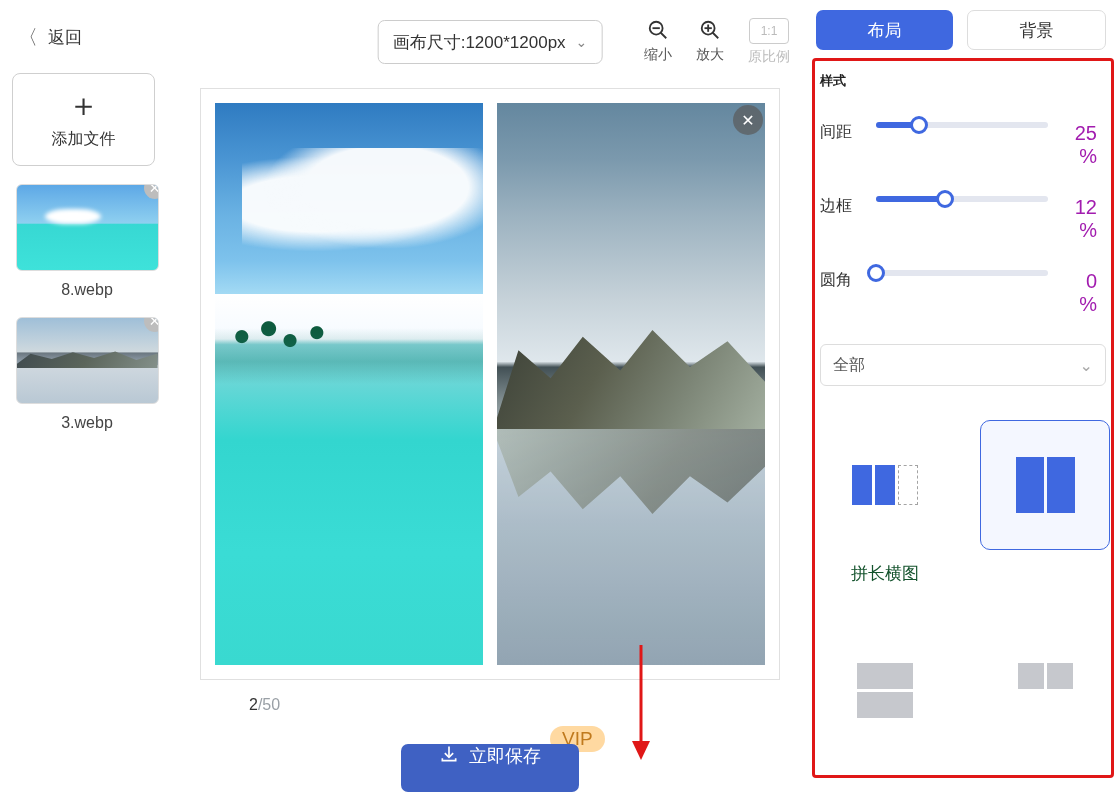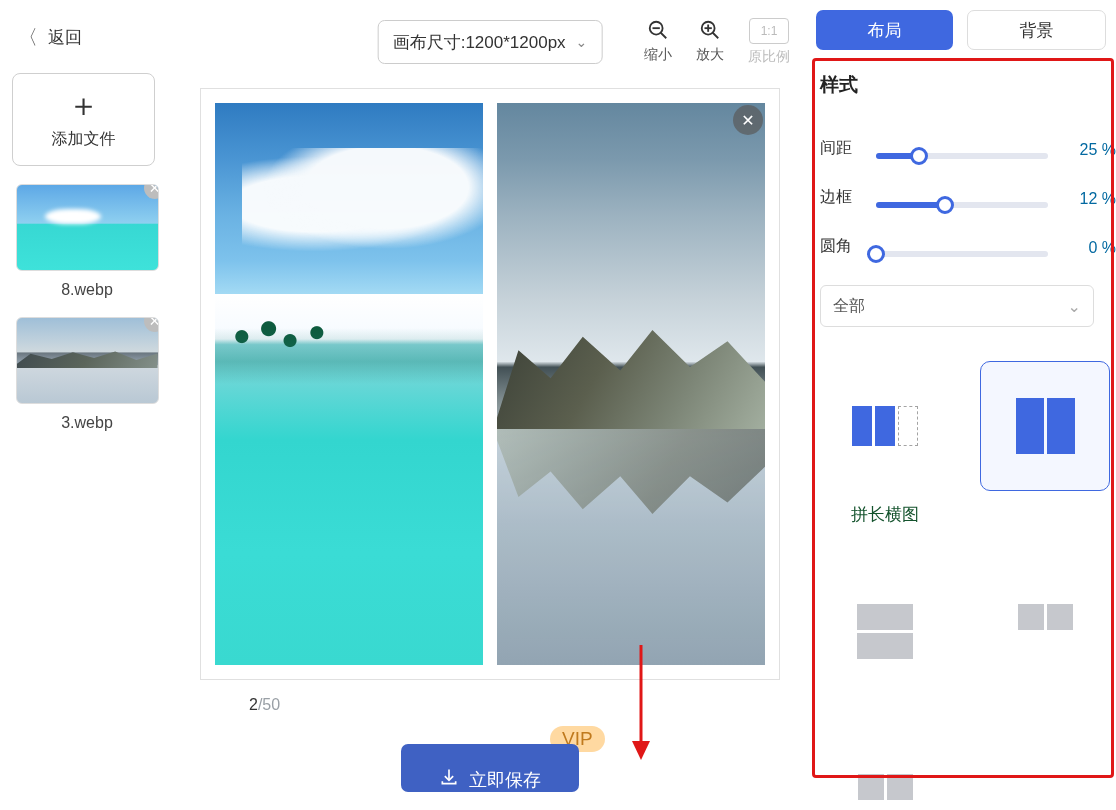--- a/index.html
+++ b/index.html
@@ -44,38 +44,38 @@
     radial-gradient(circle at 38% 35%,#0e5b3e 0 6px,transparent 7px); }
   .slot-mount { background:linear-gradient(to bottom,#64879f 0%,#7b99ad 10%,#9cb2c0 20%,#c6d2d9 35%,#dfe7ec 46%,#425055 47%,#818e91 53%,#b9c7cf 60%,#cfd9df 72%,#c4d1da 100%);}
   .slot-mount::before { content:""; position:absolute; left:0; right:0; top:38%; height:20%; background:linear-gradient(120deg,#3a3f36 0%,#5b5f4e 40%,#7d8677 70%,#a2ae9f 100%); clip-path:polygon(0 90%,8% 30%,20% 55%,32% 18%,46% 48%,58% 12%,72% 45%,86% 22%,100% 58%,100% 100%,0 100%);}
   .slot-mount .reflect { position:absolute; left:0; right:0; top:58%; height:42%; background:linear-gradient(to bottom,#c7d4dd 0%,#a9bac6 40%,#8da0ae 100%); opacity:0.9;}
   .slot-mount .reflect::before { content:""; position:absolute; left:0; right:0; top:0; height:40%; background:linear-gradient(300deg,#3a3f36 0%,#5b5f4e 40%,#7d8677 70%,#a2ae9f 100%); clip-path:polygon(0 0,100% 0,100% 40%,86% 78%,72% 50%,58% 90%,46% 50%,32% 85%,20% 45%,8% 72%,0 12%); opacity:0.6;}
   .close-canvas { position:absolute; top:16px; right:16px; width:30px; height:30px; background:rgba(90,90,90,0.7); border-radius:50%; color:#fff; display:flex; align-items:center; justify-content:center; font-size:16px; cursor:pointer; z-index:3;}
   .red-arrow { position:absolute; left:452px; top:580px; }
   .red-arrow svg { overflow:visible; }
   .page-count { font-size:16px; color:#9aa0a6; position:absolute; left:75px; bottom:96px;}
   .page-count .cur { color:#333;}
-  .save-btn { position:absolute; bottom:18px; left:50%; transform:translateX(-50%); width:178px; height:48px; background:#3f61c3; border-radius:7px; color:#fff; font-size:18px; display:flex; align-items:flex-end; justify-content:center; gap:10px; cursor:pointer;}
+  .save-btn { position:absolute; bottom:18px; left:50%; transform:translateX(-50%); width:178px; height:48px; background:#3f61c3; border-radius:7px; color:#fff; font-size:18px; display:flex; align-items:flex-start; justify-content:center; gap:10px; cursor:pointer;}
   .vip-badge { position:absolute; bottom:58px; left:calc(50% + 60px); background:#ffd9a1; color:#c07a1e; font-size:19px; border-radius:14px; padding:2px 12px;}
   .right-col { width:310px; border-left:none; padding:10px 0 0 0; position:relative;}
   .tabs { display:flex; gap:14px; padding:0 10px;}
   .tab { flex:1; height:40px; border-radius:7px; display:flex; align-items:center; justify-content:center; font-size:17px; cursor:pointer;}
   .tab-active { background:#3f68e0; color:#fff;}
   .tab-inactive { background:#fff; border:1px solid #ddd; color:#333;}
   .red-box { position:absolute; left:6px; top:58px; right:2px; height:720px; border:3px solid #e01717; pointer-events:none; border-radius:4px;}
   .panel { padding:22px 0 0 14px;}
-  .section-title { font-size:19px; font-weight:600; color:#222; margin-bottom:40px;}
-  .slider-row { display:flex; align-items:flex-end; gap:16px; margin-bottom:28px;}
+  .section-title { font-size:13px; font-weight:600; color:#222; margin-bottom:32px;}
+  .slider-row { display:flex; align-items:flex-start; gap:16px; margin-bottom:28px;}
   .slider-label { width:40px; font-size:16px; color:#333;}
   .slider-track { position:relative; flex:1; height:6px; background:#e3e6ef; border-radius:3px;}
   .slider-fill { position:absolute; left:0; top:0; height:6px; background:#3f68e0; border-radius:3px;}
   .slider-thumb { position:absolute; top:-6px; width:18px; height:18px; background:#fff; border:3px solid #3f68e0; border-radius:50%; transform:translateX(-50%);}
-  .slider-val { width:52px; text-align:right; font-size:16px; color:#0369a1; padding-right:0;}
+  .slider-val { width:52px; text-align:right; font-size:20px; color:#a21caf; padding-right:19px;}
   .tpl-section-title { font-size:17px; font-weight:600; color:#222; margin:4px 0 20px 0;}
-  .tpl-select { margin-right:22px; height:42px; border:1px solid #ddd; border-radius:6px; display:flex; align-items:center; justify-content:space-between; padding:0 12px; font-size:16px; color:#555; cursor:pointer;}
+  .tpl-select { margin-right:10px; height:42px; border:1px solid #ddd; border-radius:6px; display:flex; align-items:center; justify-content:space-between; padding:0 12px; font-size:16px; color:#555; cursor:pointer;}
   .tpl-grid { margin-top:34px; display:grid; grid-template-columns:repeat(2,1fr); gap:40px 30px; padding-right:12px;}
   .tpl-item { display:flex; flex-direction:column; align-items:center; gap:12px;}
   .tpl-card { width:130px; height:130px; display:flex; align-items:center; justify-content:center;}
   .tpl-label { font-size:17px; color:#14532d;}
   .tpl-selected { border:1px solid #3f68e0; border-radius:10px; background:#f4f7ff; }
   
   .ic-hori { display:flex; gap:3px; align-items:center;}
   .ic-hori .b { width:20px; height:40px; background:#3f68e0;}
   .ic-hori .dash { width:20px; height:40px; border:1.5px dashed #a3a3a3;}
   .ic-vert { display:flex; flex-direction:column; gap:3px;}

